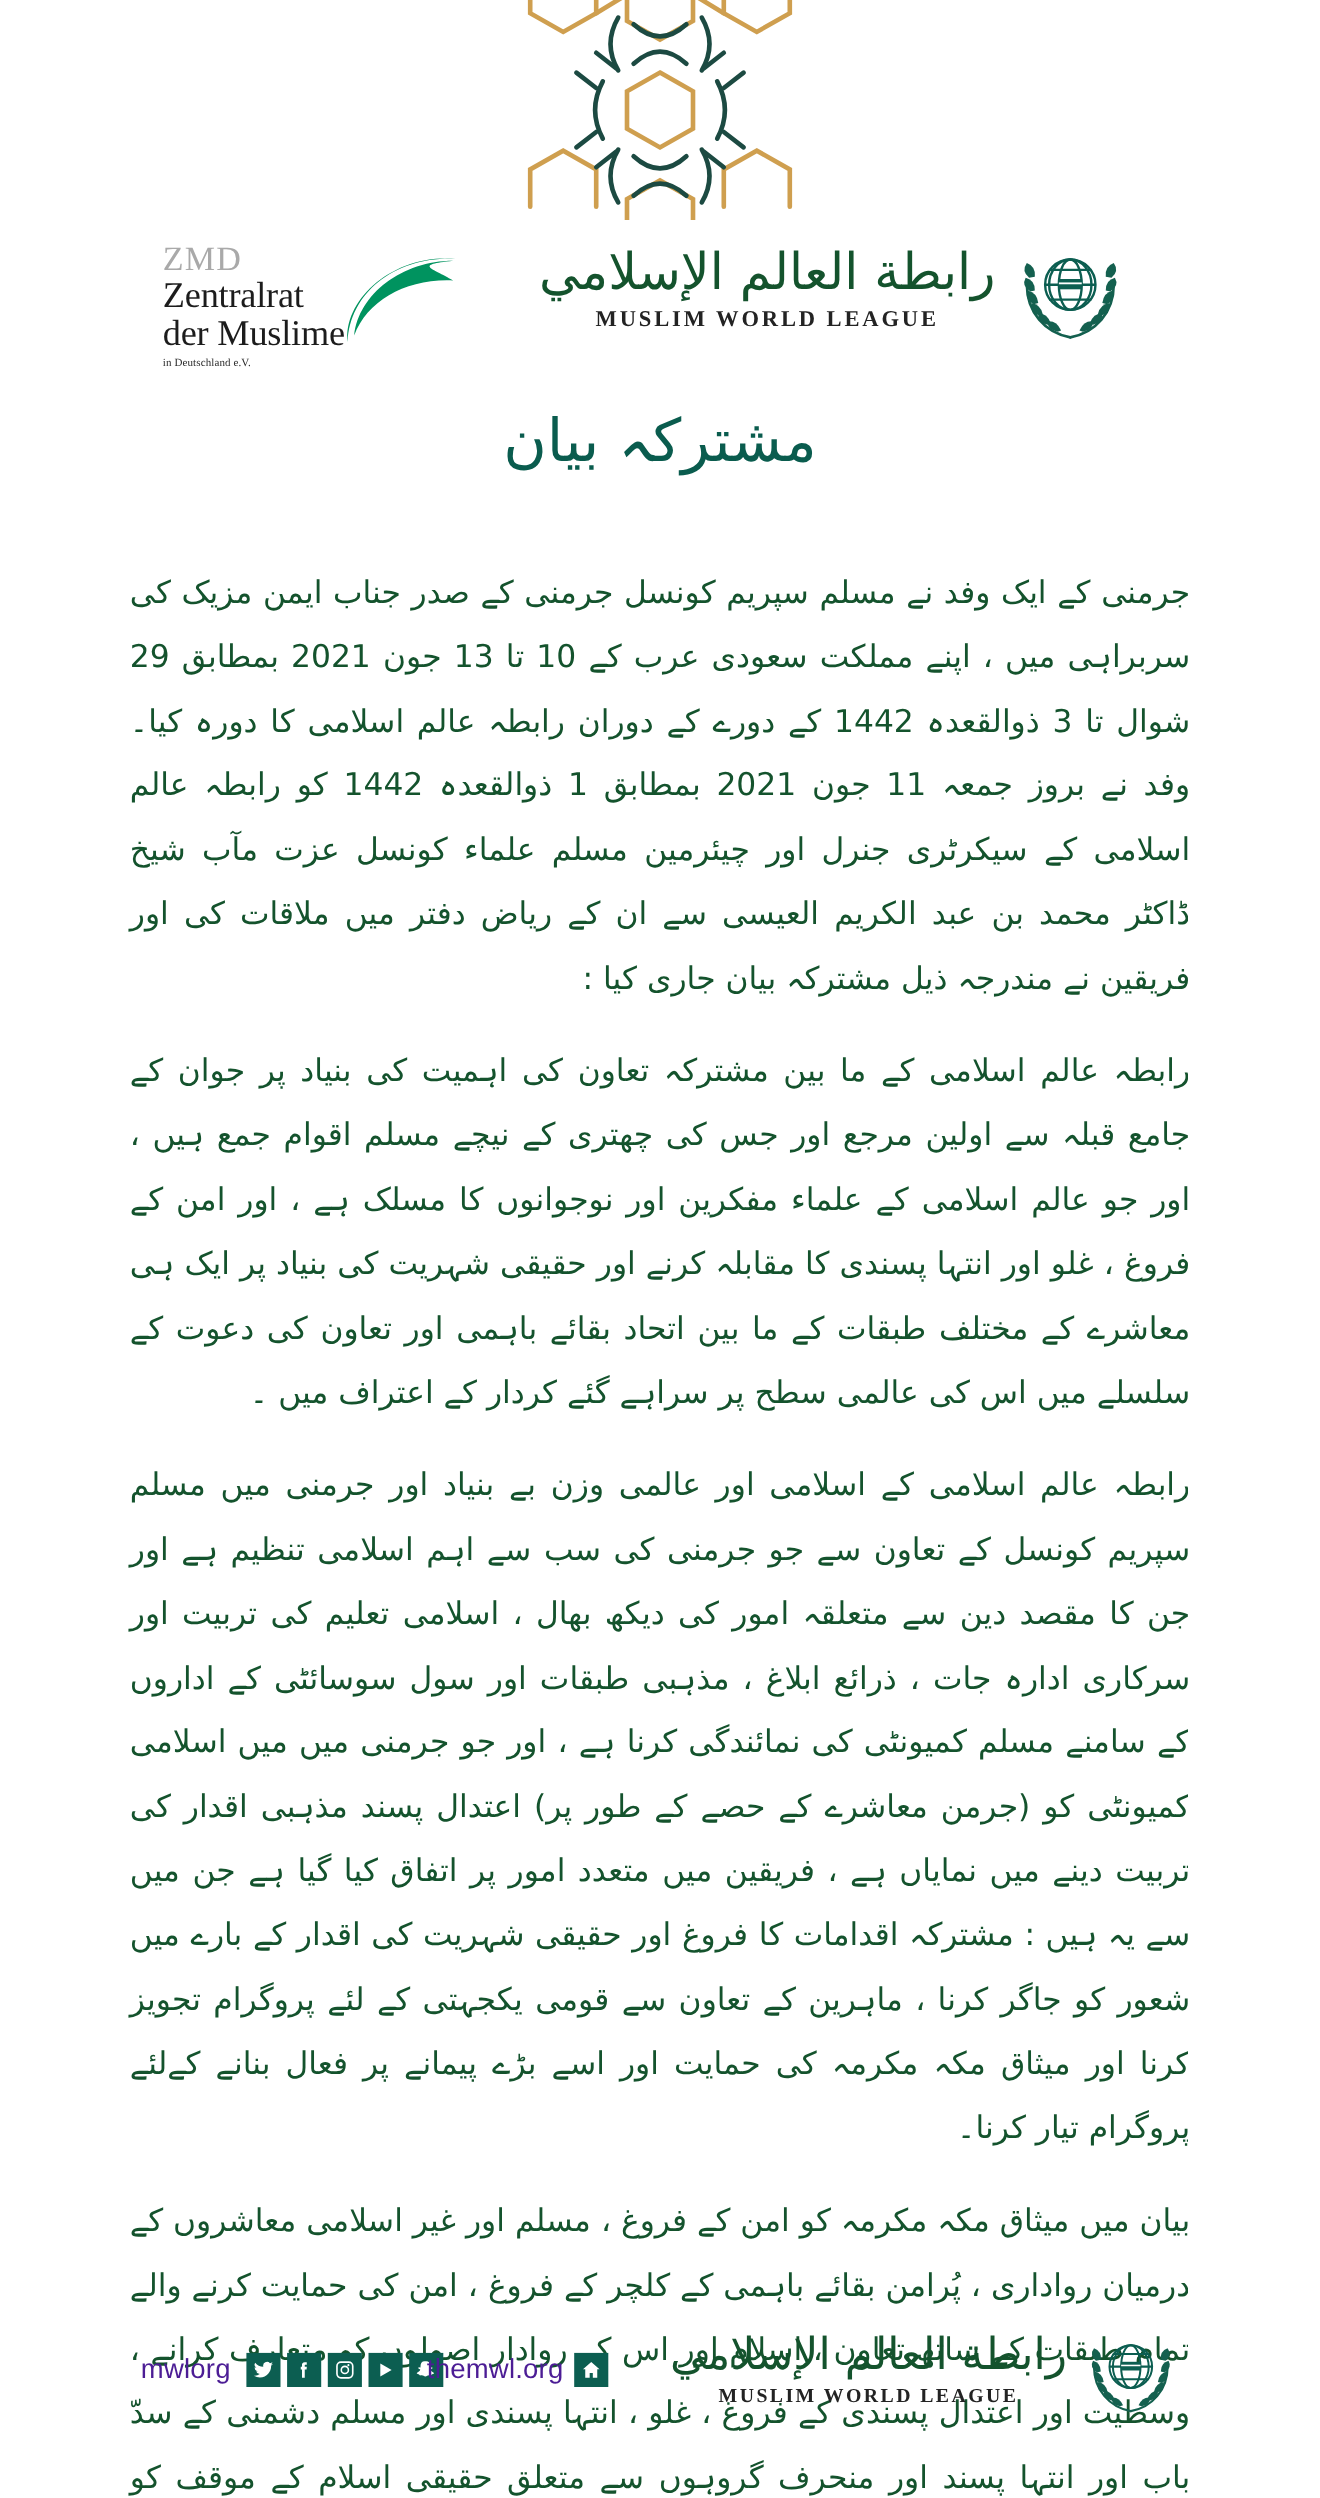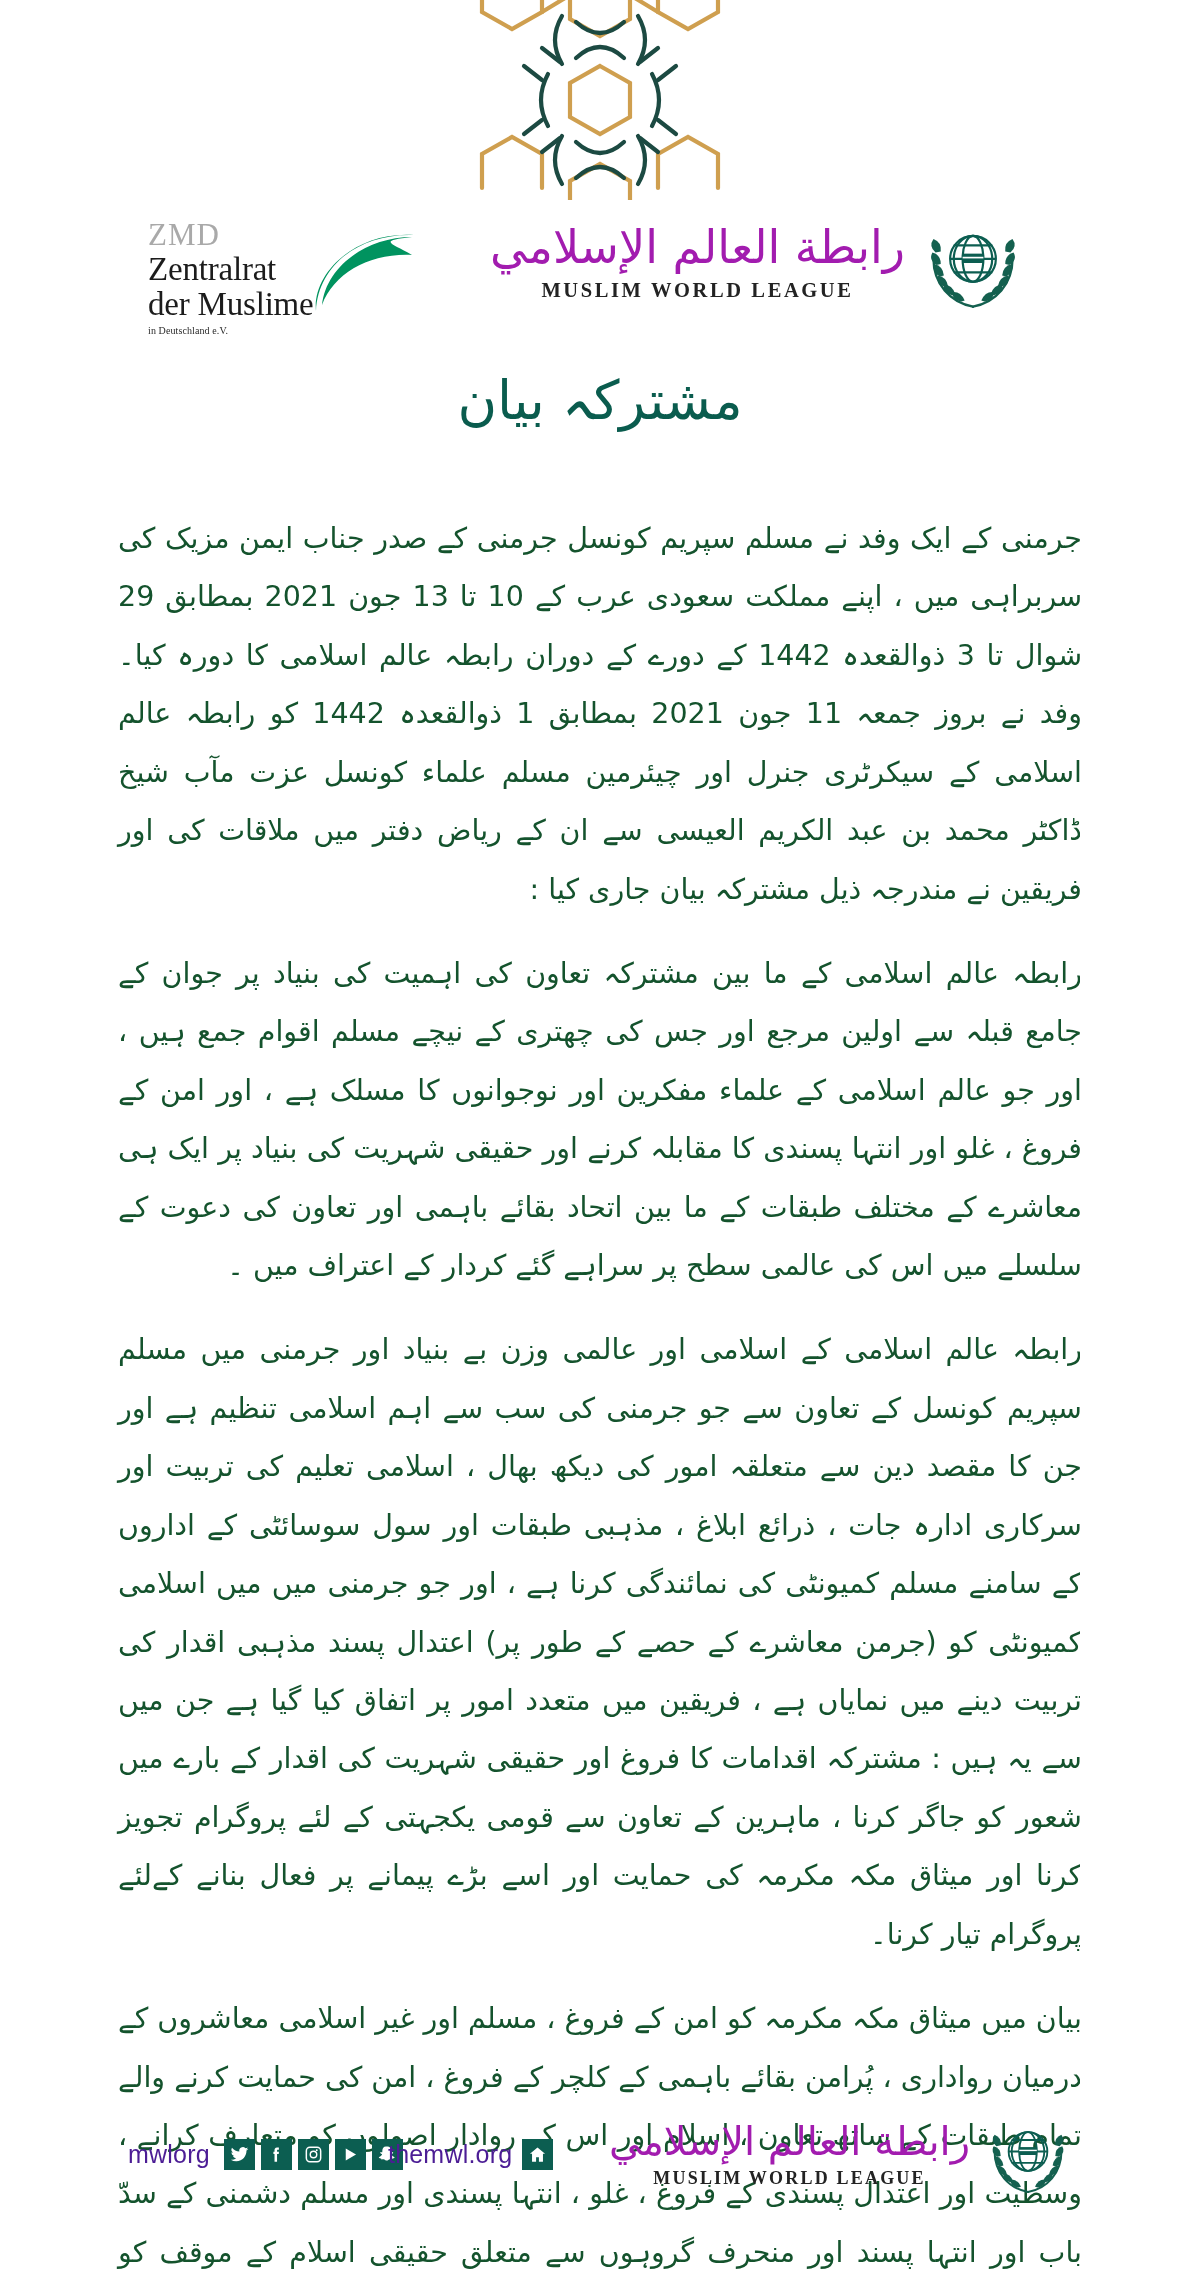--- a/index.html
+++ b/index.html
@@ -79,21 +79,21 @@
     position: absolute;
     right: 175px;
     top: 6px;
     display: flex;
     align-items: center;
     gap: 16px;
   }
   .mwl-words { text-align: center; }
   .mwl-ar {
     font-size: 46px;
-    color: #a21caf;
+    color: #14532d;
     line-height: 1;
     direction: rtl;
     font-family: "DejaVu Sans", sans-serif;
     white-space: nowrap;
   }
   .mwl-en {
     font-family: "Liberation Serif", serif;
     font-weight: bold;
     font-size: 20.5px;
     letter-spacing: 2.6px;

